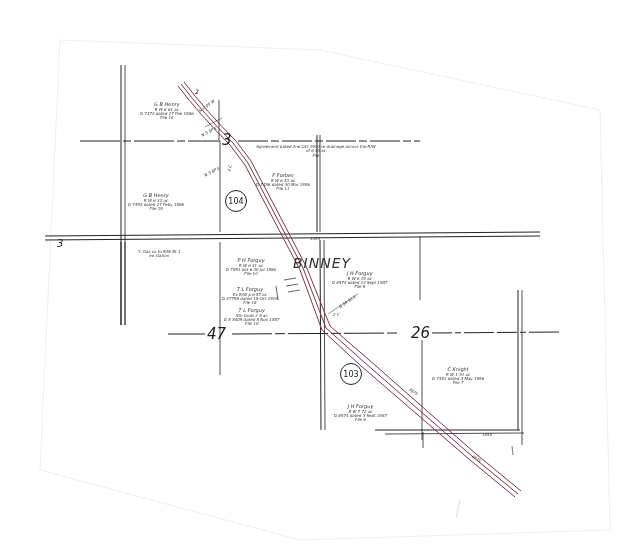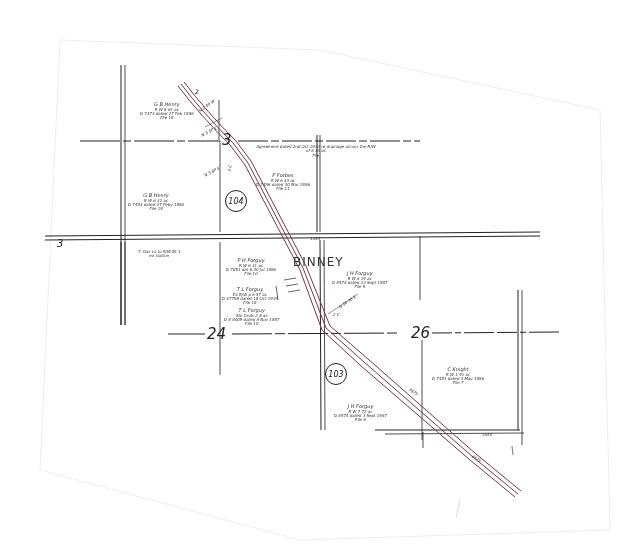--- a/index.html
+++ b/index.html
@@ -4,24 +4,24 @@
   <style>
     html, body { margin: 0; padding: 0; background: #ffffff; }
     body { width: 625px; height: 550px; position: relative; overflow: hidden;
            font-family: "DejaVu Sans", sans-serif; color: #222; }
     #map { position: absolute; left: 0; top: 0; width: 625px; height: 550px; }
     .lbl { position: absolute; font-family: "DejaVu Sans", sans-serif; font-style: italic;
            color: #333; text-align: center; line-height: 1.1; white-space: nowrap; }
     .tiny { font-size: 4px; }
     .small { font-size: 5px; }
     .sec { position: absolute; font-family: "DejaVu Sans", sans-serif; font-size: 15px; color: #222; font-style: italic; }
-    .town { position: absolute; font-family: "DejaVu Sans", sans-serif; font-size: 12px; letter-spacing: 1px; color: #333; }
+    .town { position: absolute; font-family: "DejaVu Sans", sans-serif; font-size: 14px; letter-spacing: 1px; color: #333; font-style: italic; }
     .circle { position: absolute; width: 20px; height: 20px; border: 1px solid #222; border-radius: 50%;
               font-size: 8px; display: flex; align-items: center; justify-content: center; background: #fff;
-              font-family: "DejaVu Sans", sans-serif; font-style: italic; color: #222; }
+              font-family: "DejaVu Sans", sans-serif; color: #222; }
     .block { position: absolute; }
   </style>
 </head>
 <body>
 
 <div id="map">
   <svg width="625" height="550" viewBox="0 0 625 550" style="position:absolute;left:0;top:0;">
 
     <path d="M60 40 L320 50 L600 110 L610 530 L300 540 L40 470 Z" fill="none" stroke="#eee" stroke-width="1"></path>
 
@@ -78,28 +78,28 @@
 
     <line x1="205" y1="127" x2="222" y2="118" stroke="#222" stroke-width="0.5"></line>
     <line x1="328" y1="314" x2="358" y2="294" stroke="#222" stroke-width="0.5"></line>
 
     <line x1="512" y1="446" x2="513" y2="455" stroke="#444" stroke-width="0.7"></line>
     <line x1="456" y1="518" x2="460" y2="500" stroke="#ccc" stroke-width="0.7"></line>
   </svg>
 
   <div class="sec" style="left:222px; top:131px;">3</div>
   <div class="sec" style="left:57px; top:238px; font-size:10px;">3</div>
-  <div class="sec" style="left:207px; top:325px;">24</div>
+  <div class="sec" style="left:207px; top:325px;">47</div>
   <div class="sec" style="left:411px; top:324px;">26</div>
   <div class="sec" style="left:195px; top:88px; font-size:6px;">2</div>
 
   <div class="town" style="left:293px; top:255px;">BINNEY</div>
 
   <div class="circle" style="left:225px; top:190px;">104</div>
-  <div class="circle" style="left:325px; top:363px;">103</div>
+  <div class="circle" style="left:340px; top:363px;">103</div>
 
   <div class="block lbl small" style="left:140px; top:102px;">
     <div>G B Henry</div>
     <div class="tiny">R W 6 61 ac</div>
     <div class="tiny">D 7473 dated 27 Feb 1886</div>
     <div class="tiny">File 18</div>
   </div>
   <div class="block lbl small" style="left:128px; top:193px;">
     <div>G B Henry</div>
     <div class="tiny">R W 6 32 ac</div>

